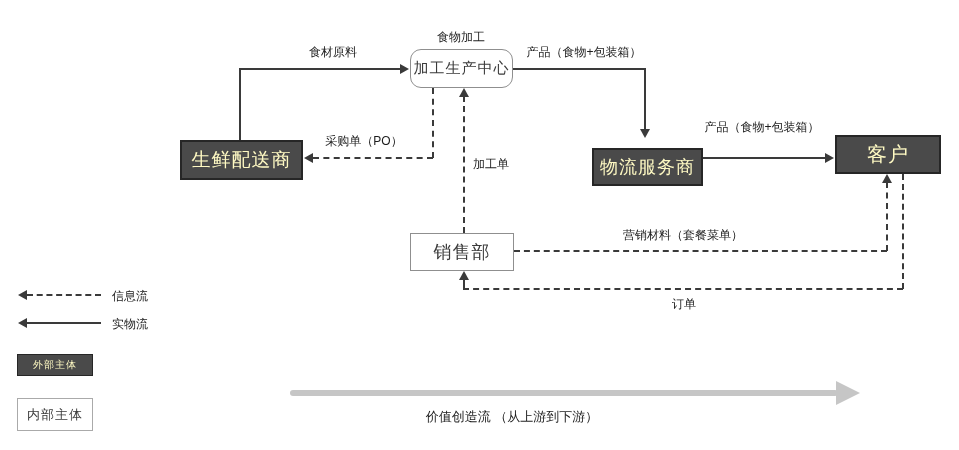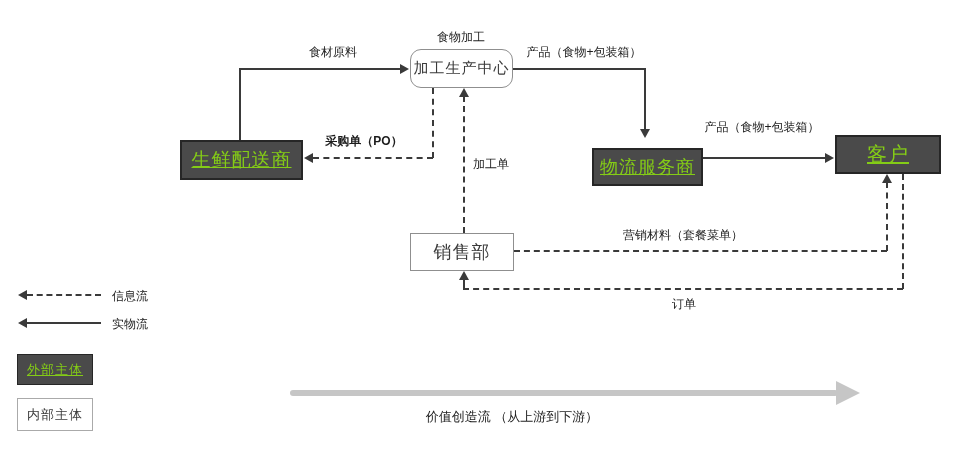--- a/index.html
+++ b/index.html
@@ -4,21 +4,21 @@
 <style>
   html,body{margin:0;padding:0;background:#fff;}
   #canvas{
     position:relative;width:959px;height:450px;background:#ffffff;
     font-family:"Liberation Sans","DejaVu Sans",sans-serif;overflow:hidden;
   }
   .node{
     position:absolute;display:flex;align-items:center;justify-content:center;
     box-sizing:border-box;text-align:center;letter-spacing:1px;
   }
-  .node.dark{background:#4a4a4a;border:2px solid #262626;color:#84cc16;text-decoration:underline;}
+  .node.dark{background:#4a4a4a;border:2px solid #262626;color:#fef9c3;}
   .node.light{background:#ffffff;border:1px solid #8f8f8f;color:#3a3a3a;}
   .lbl{position:absolute;color:#1c1c1c;font-size:12px;white-space:nowrap;text-align:right;}
   .lbl.ctr{transform:translateX(-50%);}
   .hline{position:absolute;height:0;border-top:2px solid #3a3a3a;}
   .vline{position:absolute;width:0;border-left:2px solid #3a3a3a;}
   .hdash{position:absolute;height:0;border-top:2px dashed #3a3a3a;}
   .vdash{position:absolute;width:0;border-left:2px dashed #3a3a3a;}
   .arr{position:absolute;width:0;height:0;}
   .arr.right{border-left:9px solid #3a3a3a;border-top:5px solid transparent;border-bottom:5px solid transparent;}
   .arr.left{border-right:9px solid #3a3a3a;border-top:5px solid transparent;border-bottom:5px solid transparent;}
@@ -30,21 +30,21 @@
 </style>
 </head>
 <body>
 
 <div id="canvas">
 
   <div class="lbl ctr" style="left:461px;top:29px;">食物加工</div>
   <div class="lbl ctr" style="left:333px;top:44px;">食材原料</div>
   <div class="lbl ctr" style="left:584px;top:44px;">产品（食物+包装箱）</div>
   <div class="lbl ctr" style="left:762px;top:119px;">产品（食物+包装箱）</div>
-  <div class="lbl ctr" style="left:364px;top:133px;font-weight:bold;">采购单（PO）</div>
+  <div class="lbl ctr" style="left:364px;top:133px;">采购单（PO）</div>
   <div class="lbl ctr" style="left:491px;top:156px;">加工单</div>
   <div class="lbl ctr" style="left:683px;top:227px;">营销材料（套餐菜单）</div>
   <div class="lbl ctr" style="left:684px;top:296px;">订单</div>
 
   <div class="node light" style="left:410px;top:49px;width:103px;height:39px;font-size:15px;border-radius:11px;">加工生产中心</div>
 
   <div class="node dark" style="left:180px;top:140px;width:123px;height:40px;font-size:19px;">生鲜配送商</div>
 
   <div class="node dark" style="left:592px;top:140px;width:111px;height:38px;font-size:18px;margin-top:8px;">物流服务商</div>
 
@@ -80,20 +80,20 @@
   <div class="arr up" style="left:459px;top:271px;"></div>
 
   <div class="hdash" style="left:27px;top:294px;width:74px;"></div>
   <div class="arr left" style="left:18px;top:290px;"></div>
   <div class="lbl" style="left:112px;top:288px;">信息流</div>
 
   <div class="hline" style="left:27px;top:322px;width:74px;"></div>
   <div class="arr left" style="left:18px;top:318px;"></div>
   <div class="lbl" style="left:112px;top:316px;">实物流</div>
 
-  <div class="node dark" style="left:17px;top:354px;width:76px;height:31px;font-size:13px;border-width:1px;">外部主体</div>
+  <div class="node dark" style="left:17px;top:354px;width:76px;height:22px;font-size:10px;border-width:1px;">外部主体</div>
   <div class="node light" style="left:17px;top:398px;width:76px;height:33px;font-size:13px;border-color:#aaaaaa;">内部主体</div>
 
   <div class="bigbar"></div>
   <div class="bighead"></div>
   <div class="lbl ctr" style="left:512px;top:408px;font-size:13px;">价值创造流 （从上游到下游）</div>
 
 </div>
 
 </body></html>

